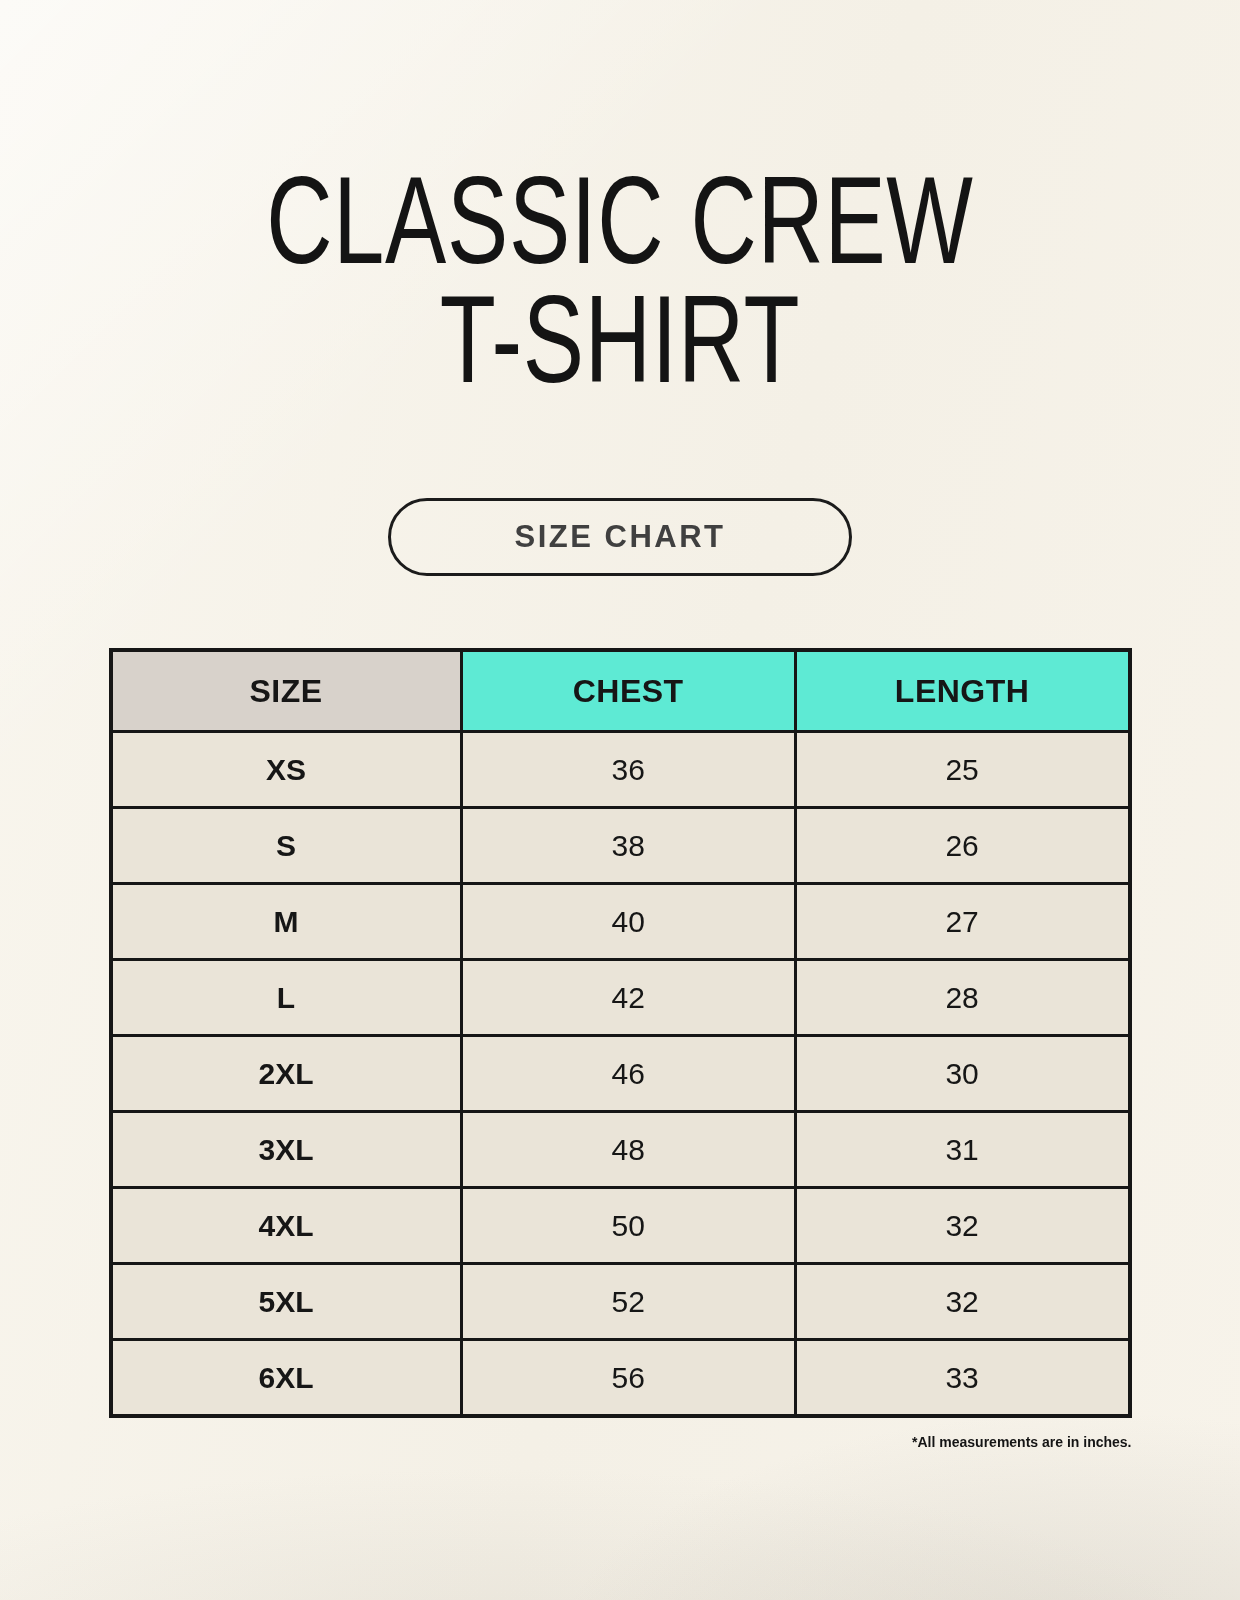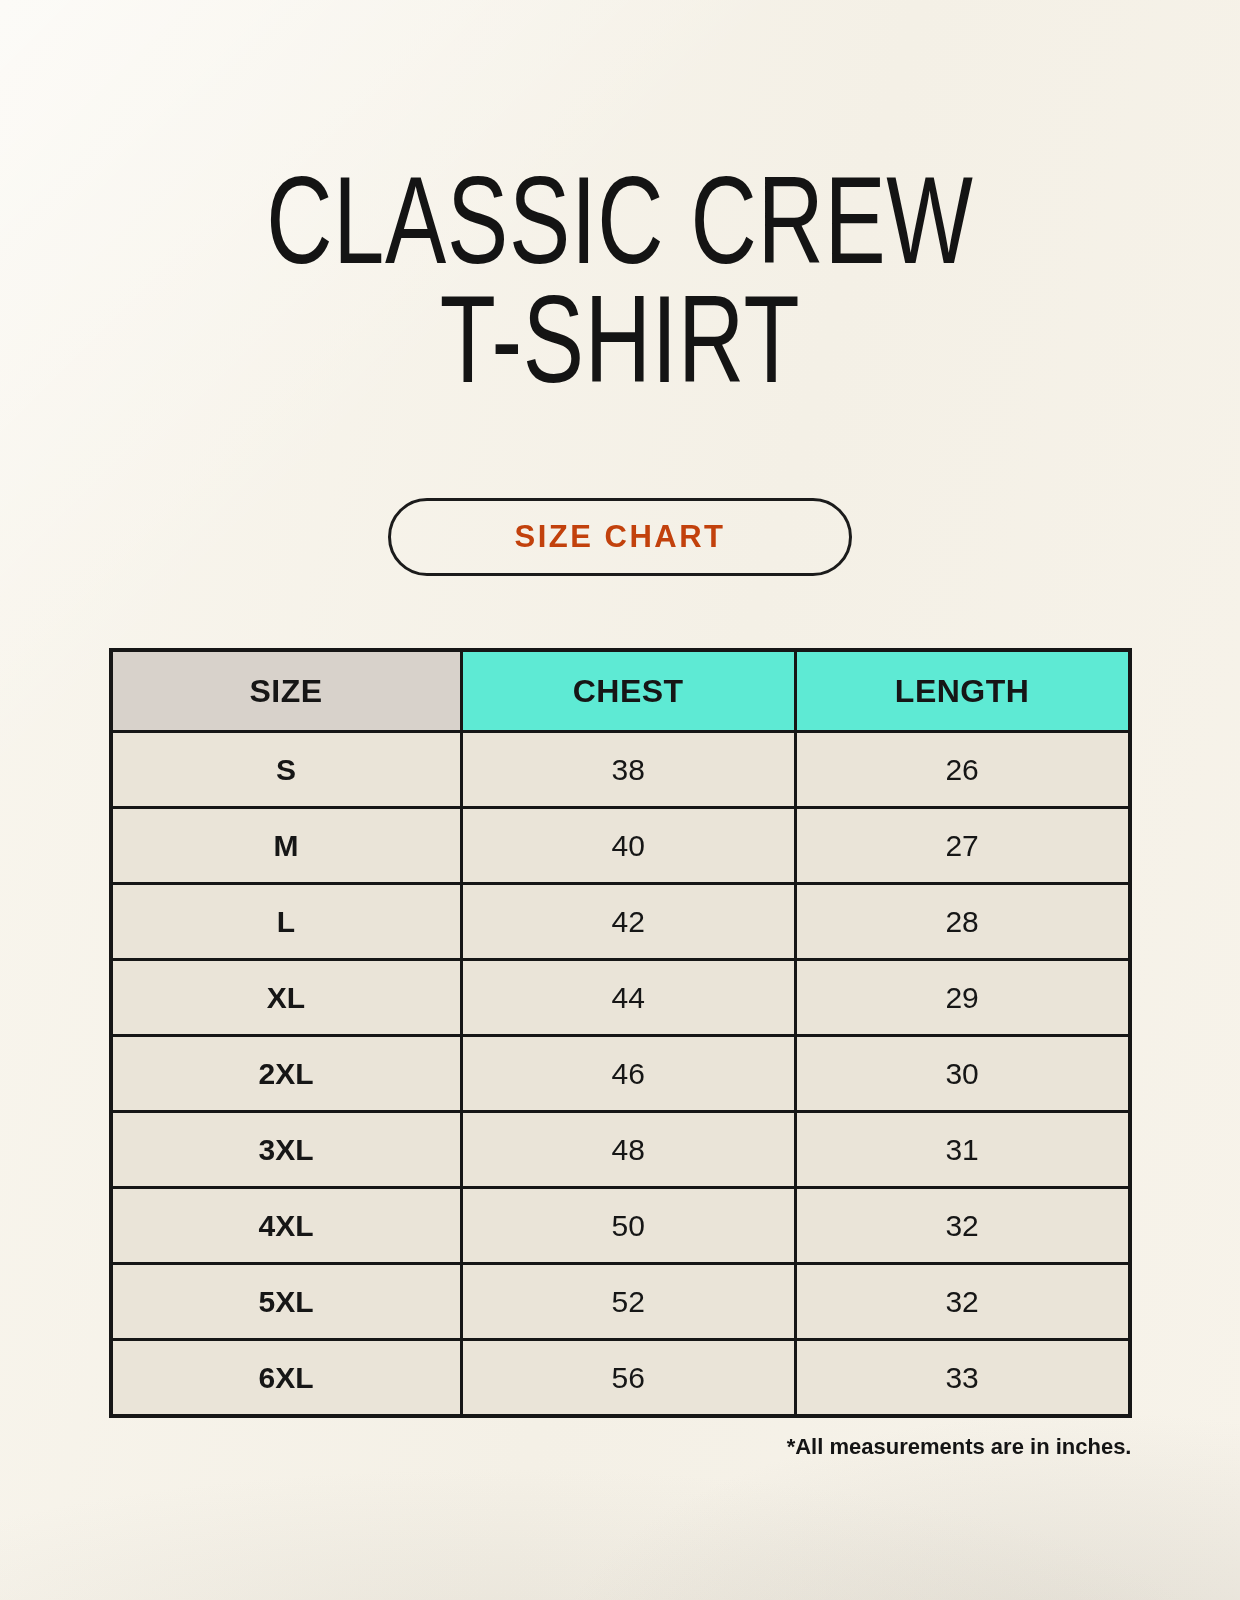--- a/index.html
+++ b/index.html
@@ -46,21 +46,21 @@
     height: 72px;
     border: 3px solid #1b1b1b;
     border-radius: 44px;
     background: transparent;
     display: flex;
     align-items: center;
     justify-content: center;
     font-size: 31px;
     font-weight: 700;
     letter-spacing: 2.5px;
-    color: #c2410c;
+    color: #404040;
     cursor: pointer;
   }
   .table-wrap {
     width: 1023px;
     margin: 72px auto 16px auto;
   }
   table.size-chart {
     width: 100%;
     border-collapse: collapse;
     border: 4px solid #161616;
@@ -90,21 +90,21 @@
     background: #eae4d8;
   }
   td.row-label {
     background: #d8d2cb;
     font-weight: 700;
   }
   .footnote {
     width: 1023px;
     margin: 16px auto 0 auto;
     text-align: right;
-    font-size: 22px;
+    font-size: 14px;
     font-weight: 700;
     color: #141414;
   }
 </style>
 </head>
 <body>
 
 <div class="page">
 
   <h1 class="title">
@@ -125,38 +125,38 @@
       </colgroup>
       <thead>
         <tr>
           <th class="col-size">SIZE</th>
           <th class="col-accent">CHEST</th>
           <th class="col-accent">LENGTH</th>
         </tr>
       </thead>
       <tbody>
         <tr>
+          <td class="row-label">XS</td>
+          <td>36</td>
+          <td>25</td>
+        </tr>
+        <tr>
           <td class="row-label">S</td>
           <td>38</td>
           <td>26</td>
         </tr>
         <tr>
           <td class="row-label">M</td>
           <td>40</td>
           <td>27</td>
         </tr>
         <tr>
           <td class="row-label">L</td>
           <td>42</td>
           <td>28</td>
-        </tr>
-        <tr>
-          <td class="row-label">XL</td>
-          <td>44</td>
-          <td>29</td>
         </tr>
         <tr>
           <td class="row-label">2XL</td>
           <td>46</td>
           <td>30</td>
         </tr>
         <tr>
           <td class="row-label">3XL</td>
           <td>48</td>
           <td>31</td>

